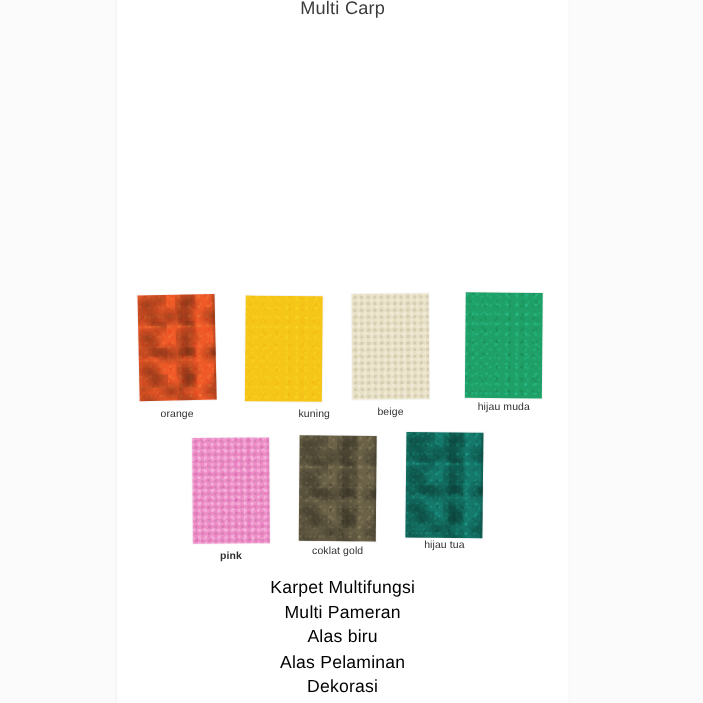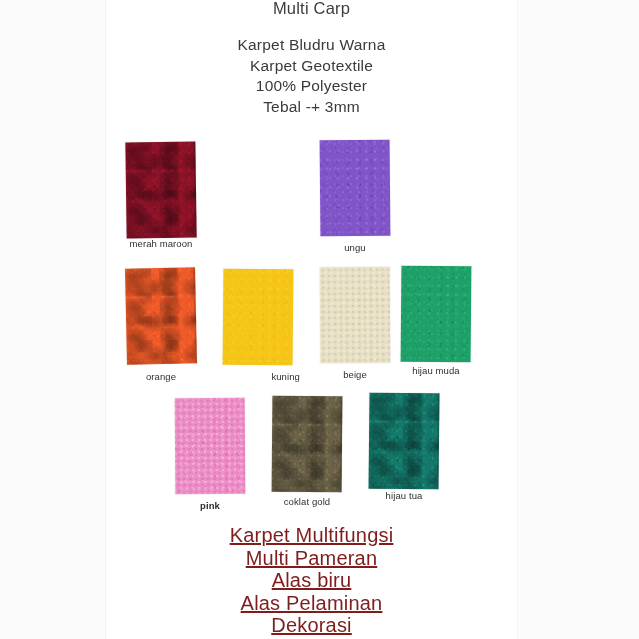--- a/index.html
+++ b/index.html
@@ -42,24 +42,23 @@
   #spec-list {
     top:35px;
     font-size:15.5px;
     line-height:20.5px;
     color:#3a3a3a;
   }
   #spec-list div { white-space:nowrap; }
 
   #usage-list {
     top:524px;
-    font-size:20px;
+    font-size:16px;
     line-height:22.5px;
-    color:#7f1d1d;
-    text-decoration:underline;
+    color:#000000;
   }
   #usage-list div { white-space:nowrap; }
 
   
   .swatch-row { position:absolute; height:118px; }
   #swatch-row-1 { left:106px; top:136px; width:411px; }
   #swatch-row-2 { left:106px; top:265px; width:411px; }
   #swatch-row-3 { left:106px; top:392px; width:411px; }
 
   .swatch-cell {
@@ -126,52 +125,38 @@
 </head>
 <body>
 
 <div id="product-card">
 
   <div class="gutter left"></div>
   <div class="gutter right"></div>
 
   <div id="brand-title" class="text-block">Multi Carp</div>
 
-  <div id="spec-list" class="text-block">
-    <div>Karpet Bludru Warna</div>
-    <div>Karpet Geotextile</div>
-    <div>100% Polyester</div>
-    <div>Tebal -+ 3mm</div>
-  </div>
 
   <div class="swatch-row" id="swatch-row-1">
-    <div class="swatch-cell" style="left: 13px;">
-      <div class="swatch-chip mottled" style="background: rgb(140, 18, 40); margin-top: 6px; transform: rotate(-0.8deg);"></div>
-      <span class="swatch-label" style="position: absolute; left: 0px; width: 84px; top: 102px;">merah maroon</span>
-    </div>
-    <div class="swatch-cell" style="left: 207px;">
-      <div class="swatch-chip" style="background: rgb(128, 85, 200); margin-top: 4px; transform: rotate(-0.5deg);"></div>
-      <span class="swatch-label" style="position: absolute; left: 0px; width: 84px; top: 106px;">ungu</span>
-    </div>
   </div>
 
   <div class="swatch-row" id="swatch-row-2">
     <div class="swatch-cell" style="left: 13px;">
       <div class="swatch-chip mottled" style="background: rgb(240, 90, 40); margin-top: 3px; transform: rotate(-1.2deg);"></div>
       <span class="swatch-label" style="position: absolute; left: 0px; width: 84px; top: 106px;">orange</span>
     </div>
     <div class="swatch-cell" style="left: 110px;">
       <div class="swatch-chip" style="background: rgb(245, 197, 24); margin-top: 4px; transform: rotate(0.5deg);"></div>
       <span class="swatch-label" style="position: absolute; left: 0px; width: 84px; top: 106px; text-align: right;">kuning</span>
     </div>
     <div class="swatch-cell" style="left: 207px;">
       <div class="swatch-chip pebbled" style="background: rgb(232, 224, 196); margin-top: 2px; transform: rotate(-0.4deg);"></div>
       <span class="swatch-label" style="position: absolute; left: 0px; width: 84px; top: 104px;">beige</span>
     </div>
-    <div class="swatch-cell" style="left: 288px;">
+    <div class="swatch-cell" style="left: 310px;">
       <div class="swatch-chip" style="background: rgb(30, 160, 104); margin-top: 1px; transform: rotate(0.5deg);"></div>
       <span class="swatch-label" style="position: absolute; left: 0px; width: 84px; top: 100px;">hijau muda</span>
     </div>
   </div>
 
   <div class="swatch-row" id="swatch-row-3">
     <div class="swatch-cell" style="left: 62px;">
       <div class="swatch-chip pebbled" style="background: rgb(238, 140, 200); margin-top: 6px; transform: rotate(-0.4deg);"></div>
       <span class="swatch-label" style="position: absolute; left: 0px; width: 84px; top: 108px; font-weight: bold;">pink</span>
     </div>

